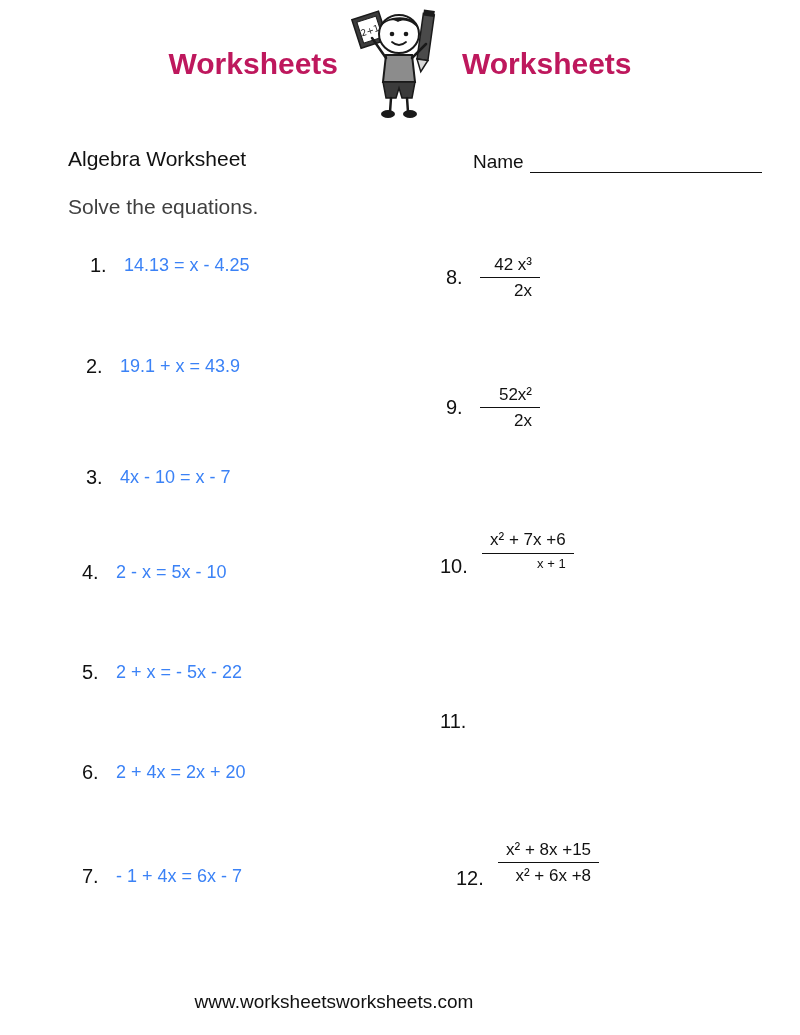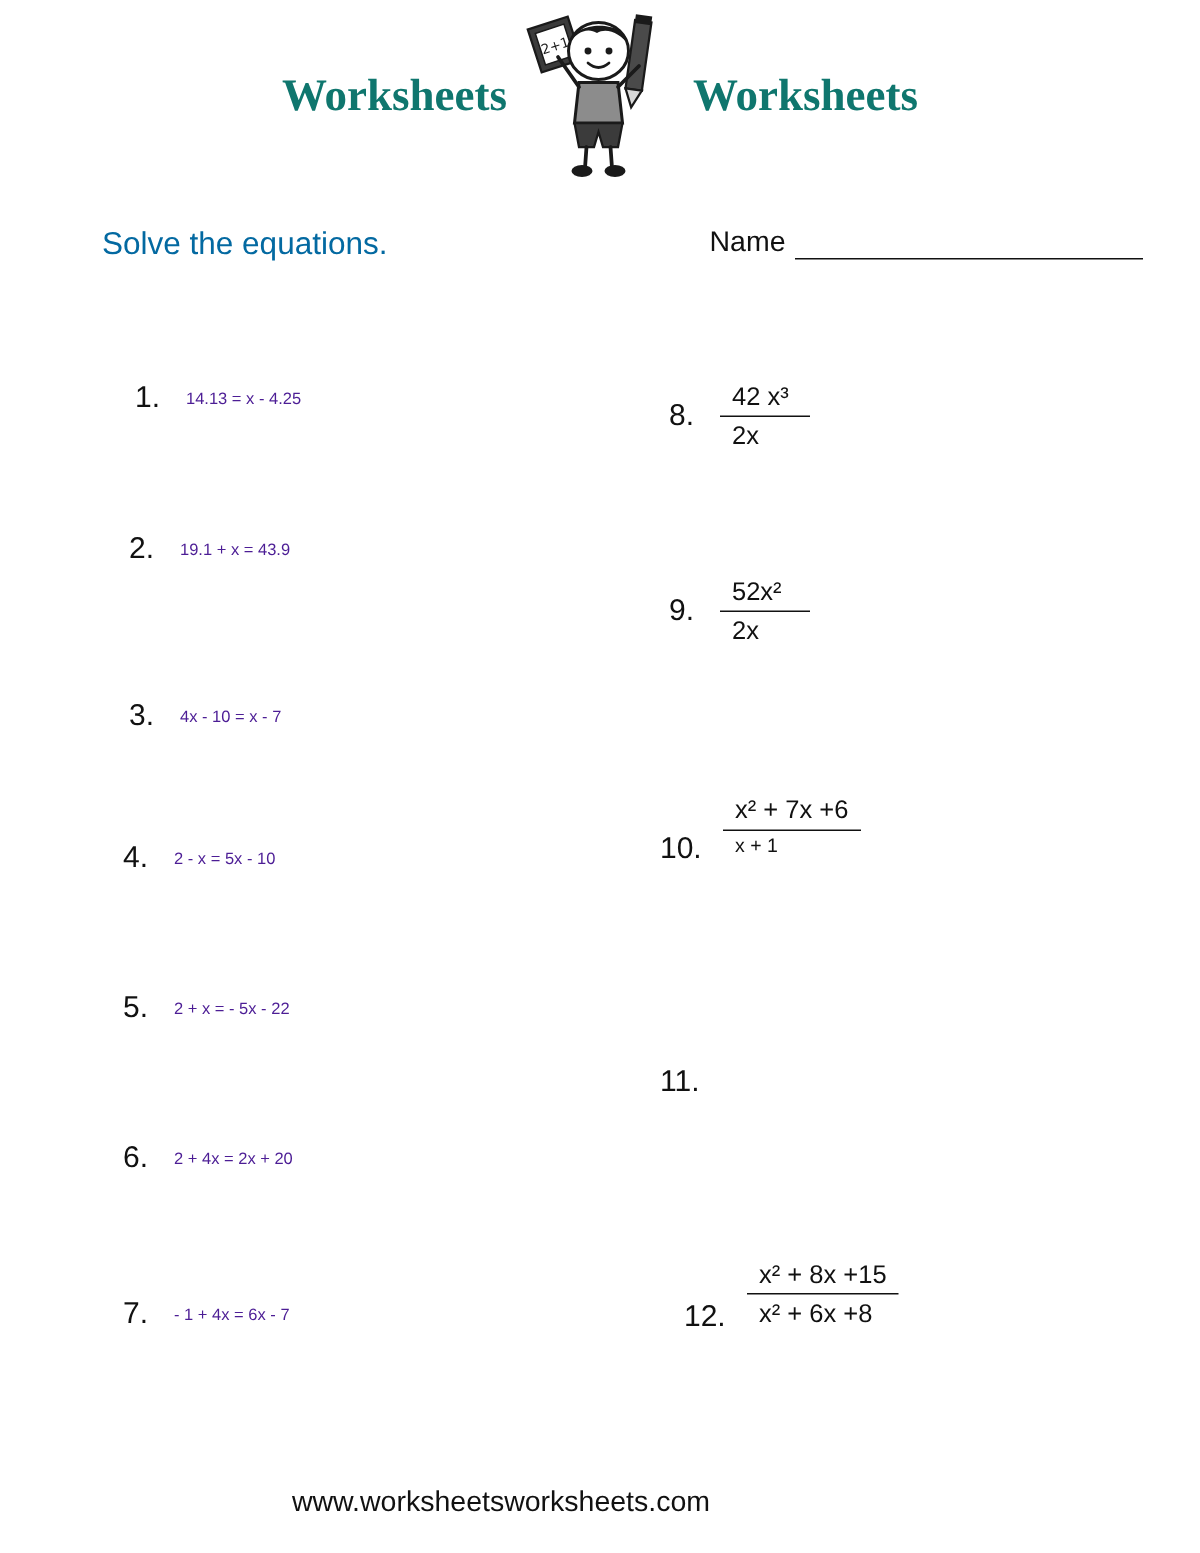--- a/index.html
+++ b/index.html
@@ -26,25 +26,25 @@
     position: absolute;
     left: 0;
     right: 0;
     top: 8px;
     display: flex;
     align-items: center;
     justify-content: center;
     gap: 0px;
   }
   .logo-word {
-    font-family: Liberation Serif, serif;
+    font-family: Liberation Sans, sans-serif;
     font-weight: bold;
     font-size: 30px;
     letter-spacing: 0px;
-    color: #0f766e;
+    color: #be185d;
   }
   .logo-word.left { margin-right: 4px; }
   .logo-word.right { margin-left: 4px; }
   .logo-figure {
     width: 116px;
     height: 112px;
     position: relative;
   }
 
   
@@ -56,22 +56,22 @@
     height: 70px;
   }
   .doc-title {
     font-size: 21px;
     line-height: 28px;
     color: #111;
   }
   .doc-subtitle {
     font-size: 21px;
     line-height: 28px;
-    color: #0369a1;
-    margin-top: 4px;
+    color: #404040;
+    margin-top: 20px;
   }
   .name-field {
     position: absolute;
     left: 405px;
     top: 6px;
     display: flex;
     align-items: center;
     gap: 6px;
   }
   .name-label {
@@ -106,30 +106,30 @@
   }
   .pnum {
     font-size: 20px;
     color: #111;
     min-width: 34px;
     text-align: left;
     flex: 0 0 auto;
   }
   .pnum.wide { min-width: 42px; margin-top: 32px; }
   .peq {
-    font-size: 11px;
-    color: #4c1d95;
+    font-size: 18px;
+    color: #3b82f6;
     white-space: nowrap;
   }
 
   
   .frac {
     display: inline-flex;
     flex-direction: column;
-    align-items: flex-start;
+    align-items: flex-end;
     font-size: 17px;
     line-height: 1.25;
     color: #111;
   }
   .frac .num {
     padding: 0 8px 2px 8px;
   }
   .frac .bar {
     height: 0;
     border-top: 1.4px solid #111;
@@ -196,20 +196,21 @@
         <ellipse cx="46" cy="106" rx="7" ry="4" fill="#1a1a1a"></ellipse>
         <ellipse cx="68" cy="106" rx="7" ry="4" fill="#1a1a1a"></ellipse>
       </svg>
     </span>
 
     <span class="logo-word right">Worksheets</span>
   </div>
 </div>
 
 <div class="title-row">
+  <div class="doc-title">Algebra Worksheet</div>
   <div class="doc-subtitle">Solve the equations.</div>
 
   <div class="name-field">
     <span class="name-label">Name</span>
     <span class="name-line"></span>
   </div>
 </div>
 
 <div class="columns">
 

